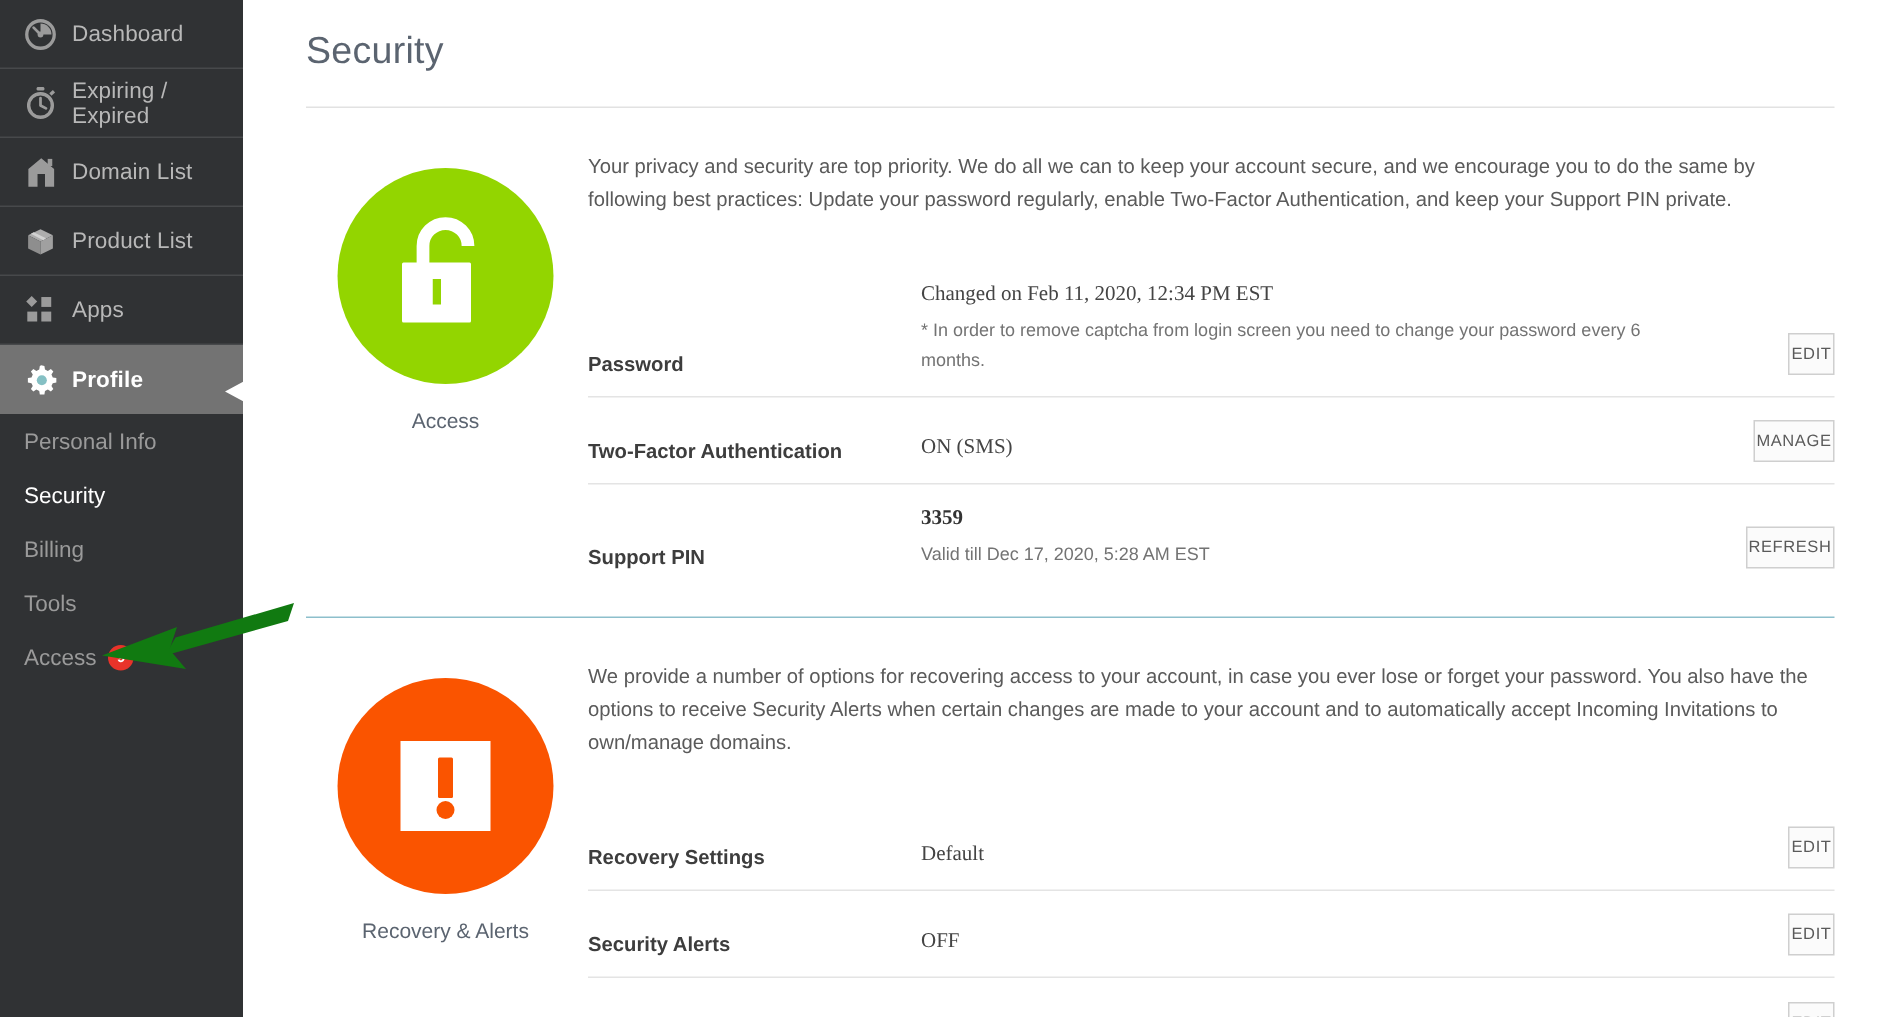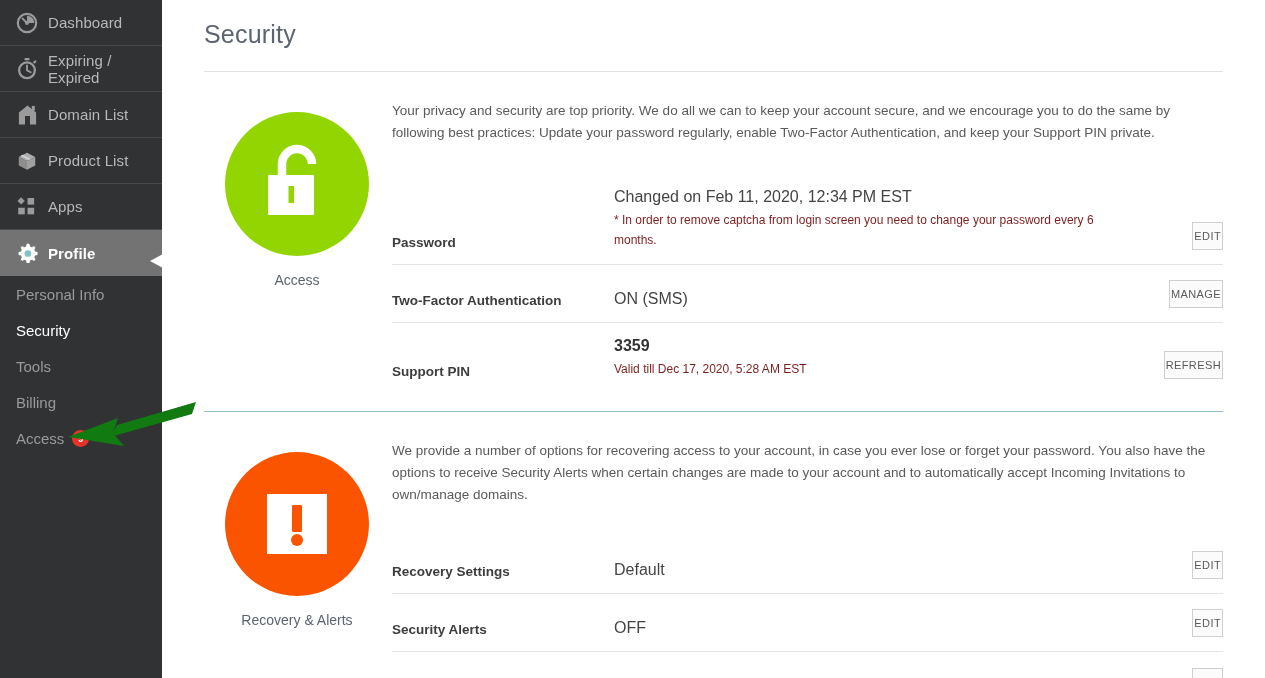--- a/index.html
+++ b/index.html
@@ -90,24 +90,24 @@
     padding: 14px 0 14px 0;
     min-height: 58px;
   }
   .row:last-child { border-bottom: none; }
   .row-label {
     width: 222px; flex: 0 0 222px;
     font-size: 13.5px; font-weight: bold; color: #3d3d3d;
     padding-top: 2px;
   }
   .row-value { flex: 1 1 auto; }
-  .row-value .v-main { font-size: 16px; color: #444; line-height: 18px; }
+  .row-value .v-main { font-size: 14px; color: #444; line-height: 18px; font-family: Liberation Serif, serif; }
   .row-value .v-main.strong { font-weight: bold; color: #333; }
   .row-value .v-sub {
-    font-size: 12px; color: #7f1d1d; line-height: 20px; margin-top: 4px;
+    font-size: 12px; color: #737373; line-height: 20px; margin-top: 4px;
   }
   .row-action { width: 96px; flex: 0 0 96px; display: flex; justify-content: flex-end; padding-top: 0px; }
   .btn {
     background: #fbfbfb;
     border: 1px solid #cfcfcf;
     border-radius: 0;
     color: #5a5a5a;
     font-size: 11px;
     letter-spacing: .4px;
     padding: 7px 1px;
@@ -202,24 +202,24 @@
     </div>
 
     <div class="subnav">
       <div class="sub-item">
         <span>Personal Info</span>
       </div>
       <div class="sub-item current">
         <span>Security</span>
       </div>
       <div class="sub-item">
+        <span>Billing</span>
+      </div>
+      <div class="sub-item">
         <span>Tools</span>
-      </div>
-      <div class="sub-item">
-        <span>Billing</span>
       </div>
       <div class="sub-item">
         <span>Access</span>
         <span class="badge">9</span>
       </div>
     </div>
   </nav>
 
   <main class="main">
 

